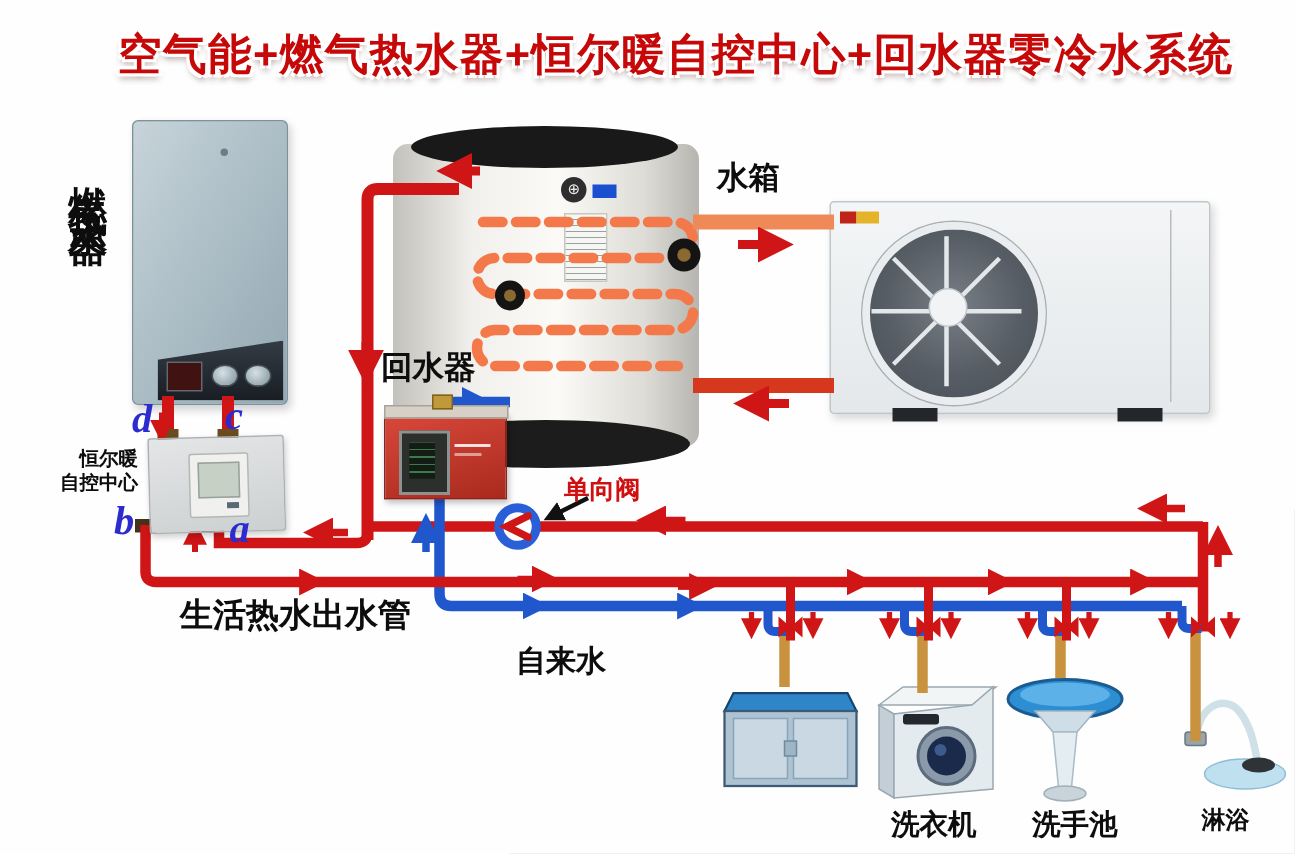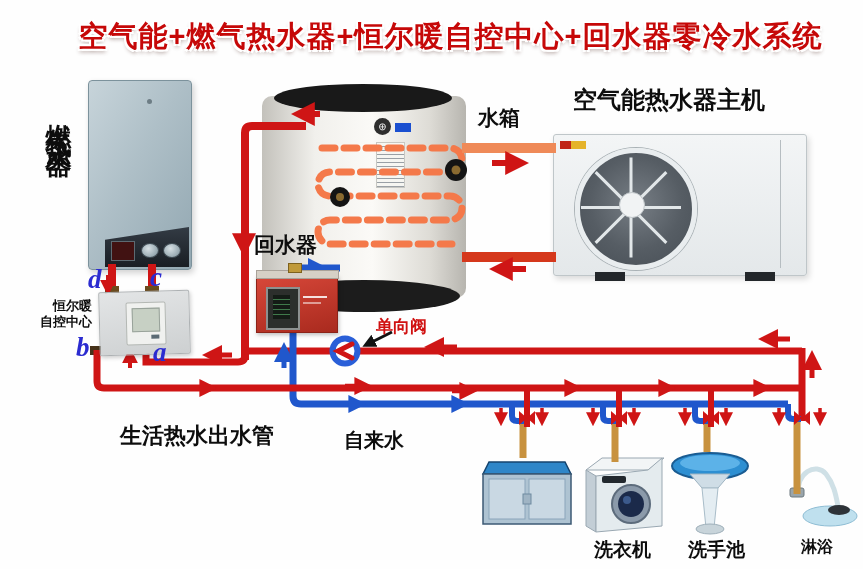--- a/index.html
+++ b/index.html
@@ -65,32 +65,31 @@
 <body>
 
 <div id="stage">
 
   <div id="title">空气能+燃气热水器+恒尔暖自控中心+回水器零冷水系统</div>
 
   <div class="lbl vtext" style="left:42px;top:103px;font-size:26px;">燃气热水器</div>
 
   <div class="lbl" style="left:478px;top:104px;font-size:21px;">水箱</div>
 
-  <div class="lbl" style="left:573px;top:84px;font-size:24px;">空气能热水器主机</div>
 
   <div class="lbl" style="left:254px;top:231px;font-size:21px;">回水器</div>
 
   <div class="lbl" style="left:40px;top:298px;font-size:13px;line-height:16px;">
     <span style="display:block;text-align:right;">恒尔暖</span>
     <span style="display:block;">自控中心</span>
   </div>
 
   <div class="lbl" style="left:376px;top:315px;font-size:17px;color:#d01010;">单向阀</div>
 
-  <div class="lbl" style="left:120px;top:395px;font-size:22px;margin-top:26px;">生活热水出水管</div>
+  <div class="lbl" style="left:120px;top:395px;font-size:22px;">生活热水出水管</div>
 
   <div class="lbl" style="left:344px;top:427px;font-size:20px;">自来水</div>
 
   <span class="port" style="left:88px;top:266px;">d</span>
   <span class="port" style="left:150px;top:264px;">c</span>
   <span class="port" style="left:76px;top:334px;">b</span>
   <span class="port" style="left:153px;top:339px;">a</span>
 
   <div class="lbl" style="left:594px;top:537px;font-size:19px;">洗衣机</div>
   <div class="lbl" style="left:688px;top:537px;font-size:19px;">洗手池</div>

